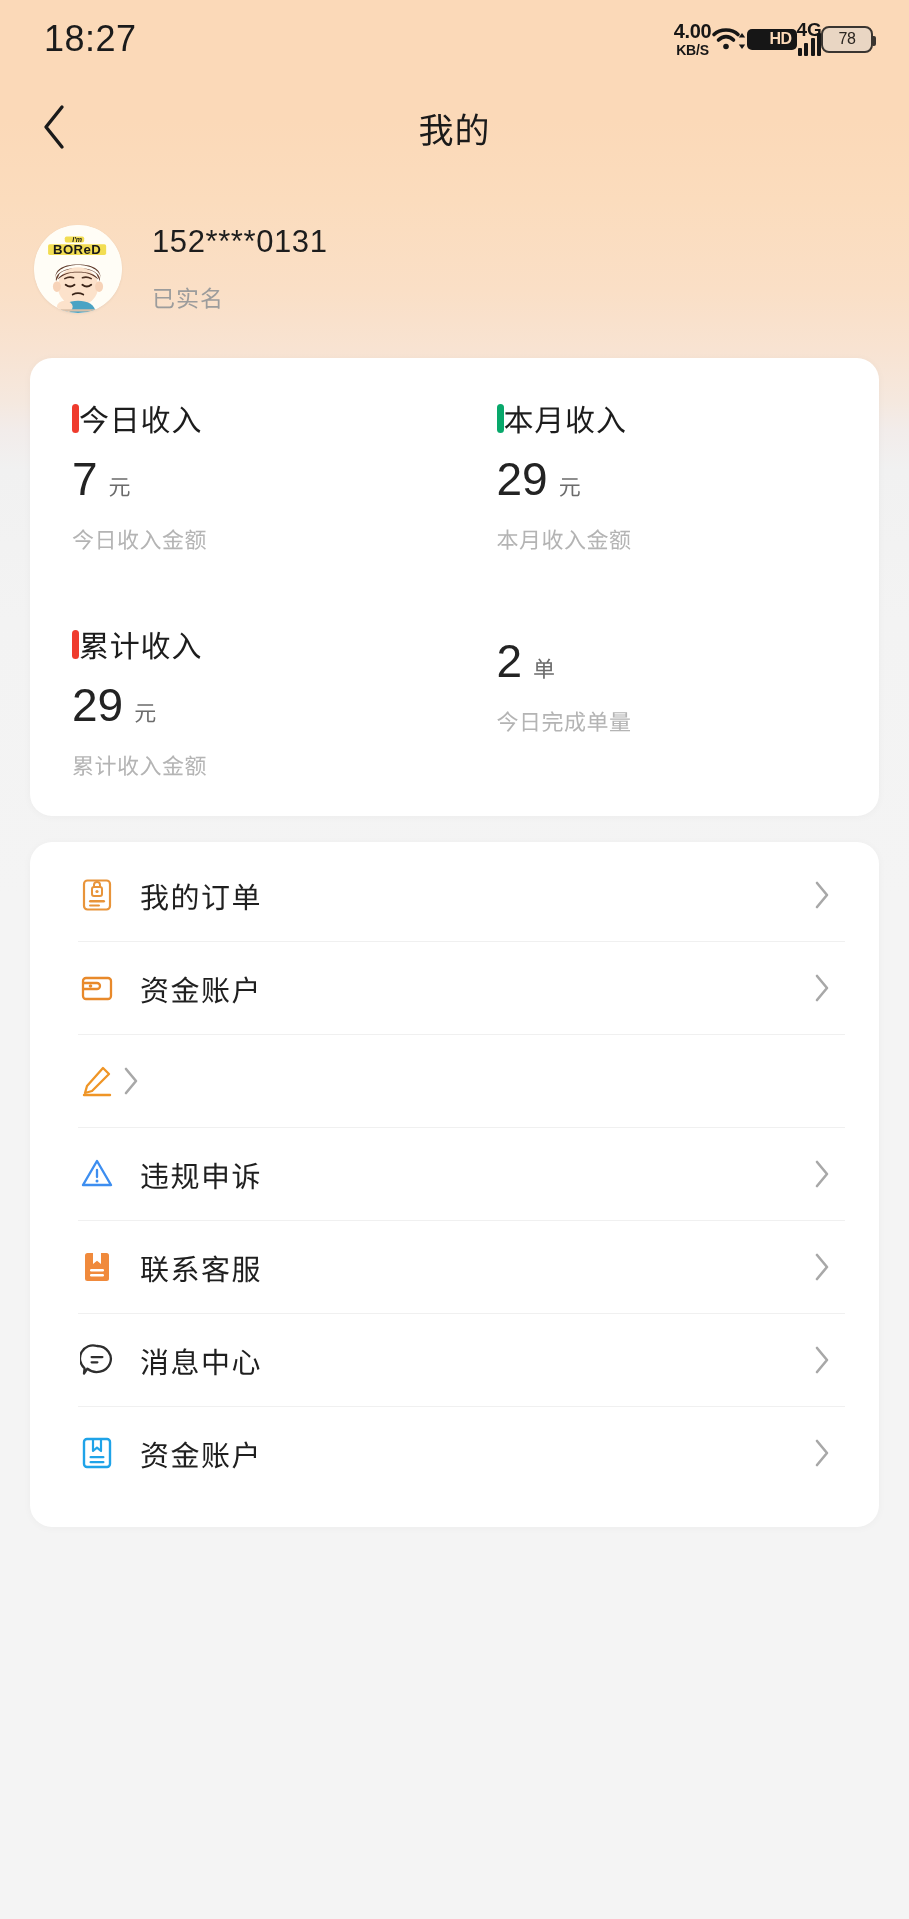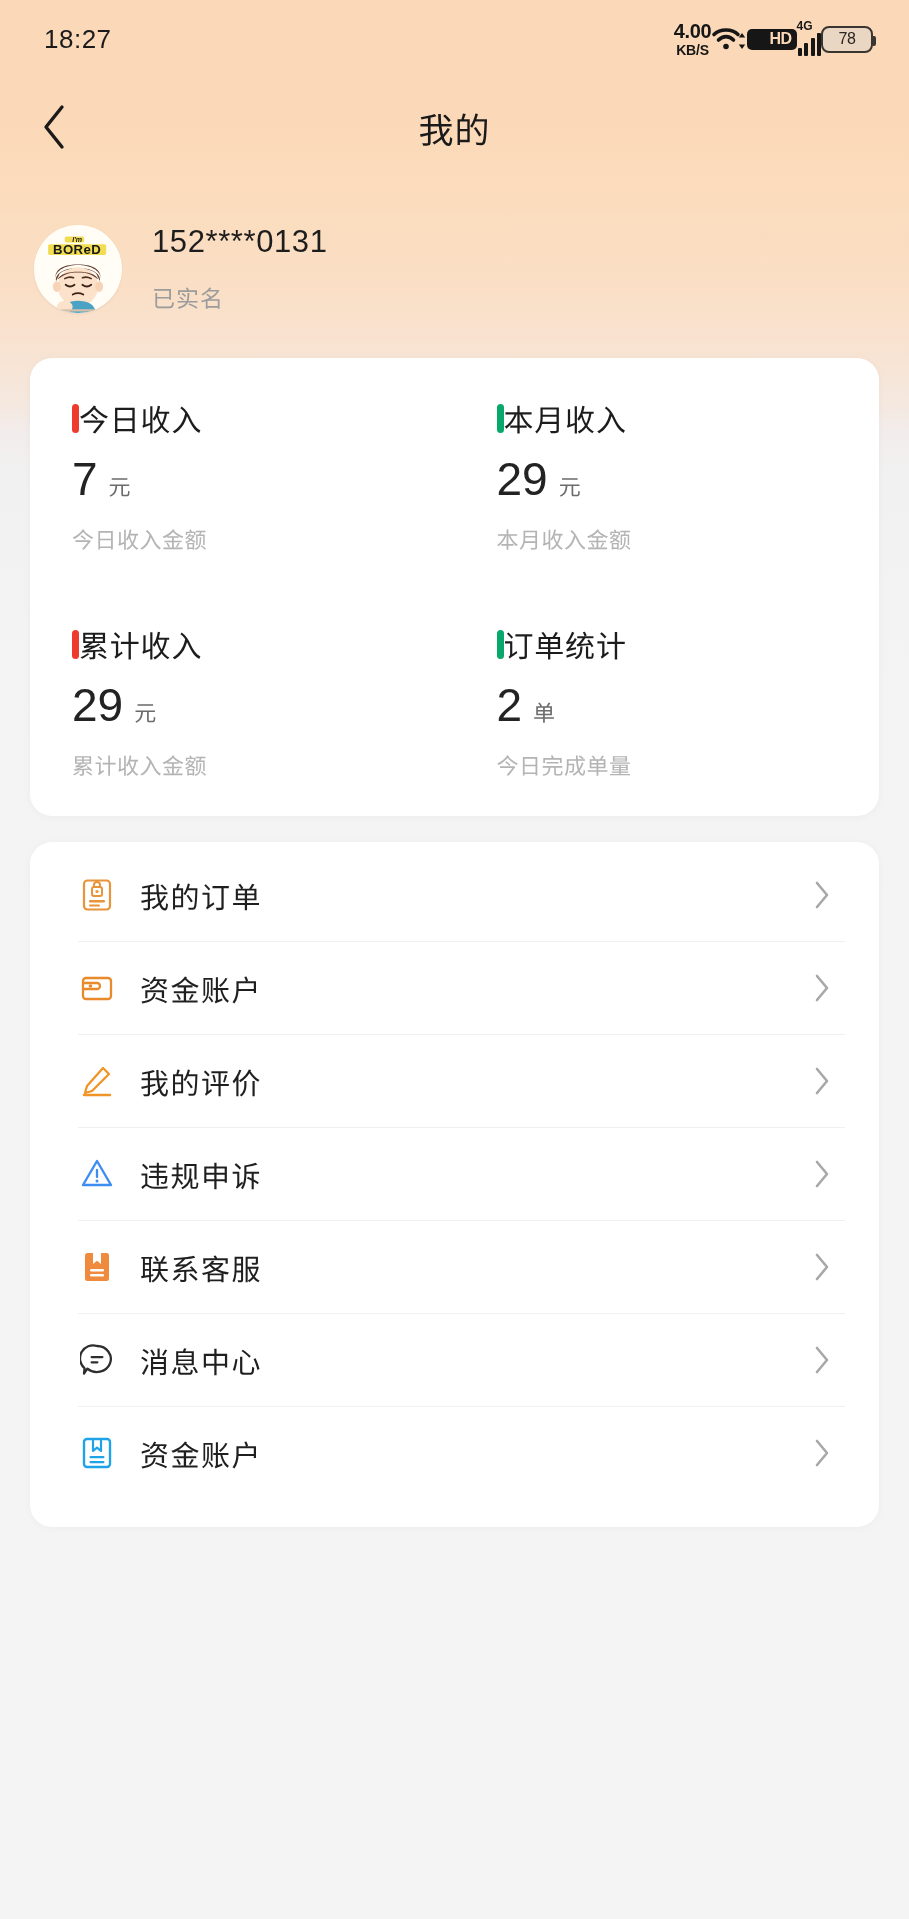--- a/index.html
+++ b/index.html
@@ -34,21 +34,21 @@
   
   .statusbar {
     position: relative;
     height: 78px;
     display: flex;
     align-items: center;
     justify-content: space-between;
     padding: 0 36px 0 44px;
   }
   .status-time {
-    font-size: 26px;
+    font-size: 36px;
     color: #1b1b1b;
     letter-spacing: .5px;
     font-weight: 400;
   }
   .status-right {
     display: flex;
     align-items: center;
   }
   .net-speed {
     display: flex;
@@ -63,21 +63,21 @@
     background: #161616;
     color: #fbd9b8;
     font-size: 16px;
     font-weight: 700;
     border-radius: 5px;
     padding: 2px 5px 3px 22px;
     line-height: 1;
     letter-spacing: -0.5px;
   }
   .sig-wrap { display:flex; align-items:flex-end; gap:2px; position: relative;}
-  .sig-4g { font-size: 12px; font-weight: 700; color:#161616; line-height:1; position:absolute; top:-3px; left:0;}
+  .sig-4g { font-size: 19px; font-weight: 700; color:#161616; line-height:1; position:absolute; top:-3px; left:0;}
   .sig-bars { display:flex; align-items:flex-end; gap:2.5px; margin-left:1px; margin-top:10px;}
   .sig-bars i { display:block; width:4px; background:#161616; border-radius:1px; }
   .battery {
     border: 2.5px solid #3a3530;
     border-radius: 8px;
     width: 52px; height: 27px;
     display:flex; align-items:center; justify-content:center;
     background: #e9d6c3;
     position: relative;
   }
@@ -376,24 +376,20 @@
           <span class="stat-title">累计收入</span>
         </div>
         <div class="stat-value-row">
           <span class="stat-value">29</span>
           <span class="stat-unit">元</span>
         </div>
         <div class="stat-desc">累计收入金额</div>
       </div>
 
       <div class="stat row2">
-        <div class="stat-head">
-          <span class="stat-bar" style="background:#08a86b"></span>
-          <span class="stat-title">订单统计</span>
-        </div>
         <div class="stat-value-row">
           <span class="stat-value">2</span>
           <span class="stat-unit">单</span>
         </div>
         <div class="stat-desc">今日完成单量</div>
       </div>
 
     </div>
   </div>
 
@@ -434,21 +430,20 @@
       </span>
     </div>
 
     <div class="menu-item">
       <span class="menu-icon">
         <svg width="34" height="34" viewBox="0 0 34 34">
           <path d="M23 4 L29 10 L12 27 L5 29 L7 22 Z" stroke="#ef9526" stroke-width="2.3" fill="none" stroke-linejoin="round"></path>
           <path d="M4 31 H30" stroke="#ef9526" stroke-width="2.4" stroke-linecap="round"></path>
         </svg>
       </span>
-      <span class="menu-label">我的评价</span>
       <span class="menu-chev">
         <svg width="18" height="30" viewBox="0 0 18 30">
             <path d="M4 3 L14 15 L4 27" stroke="#a8a8a8" stroke-width="2.6" fill="none" stroke-linecap="round" stroke-linejoin="round"></path>
           </svg>
       </span>
     </div>
 
     <div class="menu-item">
       <span class="menu-icon">
         <svg width="34" height="34" viewBox="0 0 34 34">

